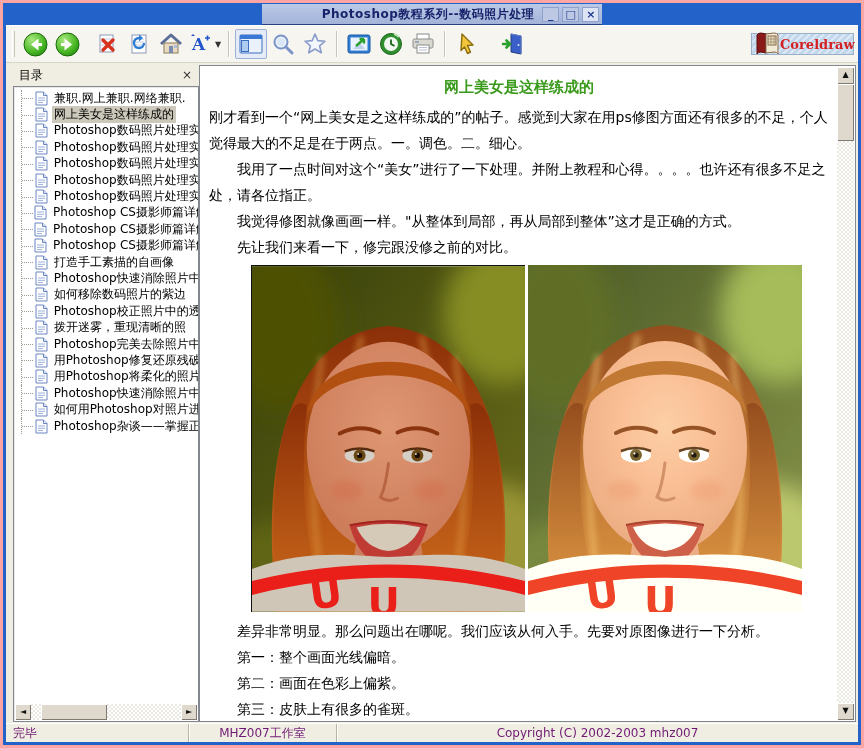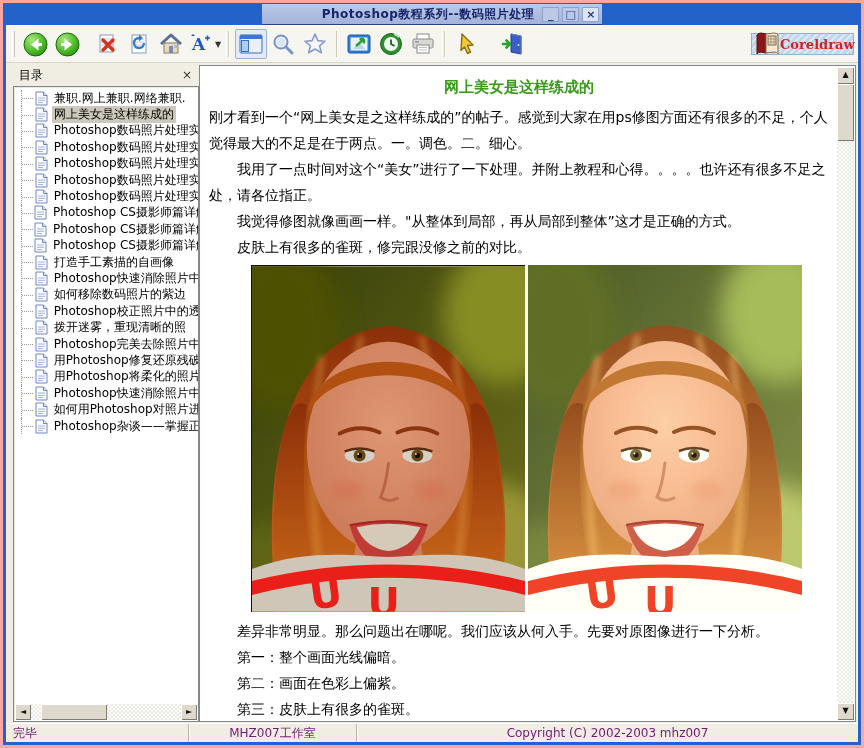--- a/index.html
+++ b/index.html
@@ -92,21 +92,21 @@
   .photo { width:274px; height:347px; flex:0 0 274px; display:block; }
   .photo.left { filter:brightness(.84) saturate(1.3) contrast(1.05) hue-rotate(-8deg);
     border-top:1px solid #1b1b1b; border-left:1px solid #1b1b1b; }
   .photo.right { filter:brightness(1.12) saturate(.92); margin-left:3px; }
 
   
   .statusbar { height:19px; flex:0 0 19px; display:flex; align-items:center;
     background:#f0eee2; border-top:1px solid #fff; font-size:12px; color:#701a75; }
   .scell { height:100%; display:flex; align-items:center; }
   .scell.c1 { width:182px; padding-left:7px; }
-  .scell.c2 { width:168px; justify-content:center;
+  .scell.c2 { width:148px; justify-content:center;
     border-left:1px solid #b8b5a4; box-shadow:inset 1px 0 0 #fff; }
   .scell.c3 { flex:1; justify-content:center;
     border-left:1px solid #b8b5a4; box-shadow:inset 1px 0 0 #fff; }
 
   svg { display:block; }
 </style>
 </head>
 <body>
 
 <div class="window">
@@ -535,21 +535,21 @@
           </div>
         </div>
       </div>
 
       <div class="content">
         <div class="article-title">网上美女是这样练成的</div>
         <div>
             <p class="para">刚才看到一个“网上美女是之这样练成的”的帖子。感觉到大家在用ps修图方面还有很多的不足，个人觉得最大的不足是在于两点。一。调色。二。细心。</p>
             <p class="para indent">我用了一点时间对这个“美女”进行了一下处理。并附上教程和心得。。。。也许还有很多不足之处，请各位指正。</p>
             <p class="para indent">我觉得修图就像画画一样。"从整体到局部，再从局部到整体”这才是正确的方式。</p>
-            <p class="para indent">皮肤上有很多的雀斑，修完跟没修之前的对比。</p>
+            <p class="para indent">先让我们来看一下，修完跟没修之前的对比。</p>
           </div>
 
         <div class="photos">
           <svg width="0" height="0" style="position:absolute">
             <defs>
               <linearGradient id="g-bg" x1="0" y1="0" x2="1" y2="1">
                 <stop offset="0" stop-color="#41501f"></stop>
                   <stop offset="1" stop-color="#79863c"></stop>
               </linearGradient>
               <linearGradient id="g-hair" x1="0" y1="0" x2="0" y2="1">

